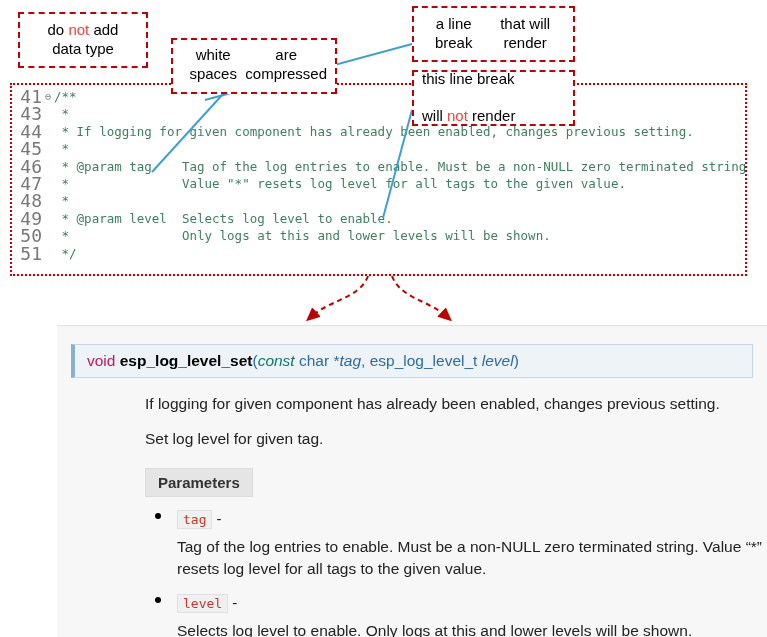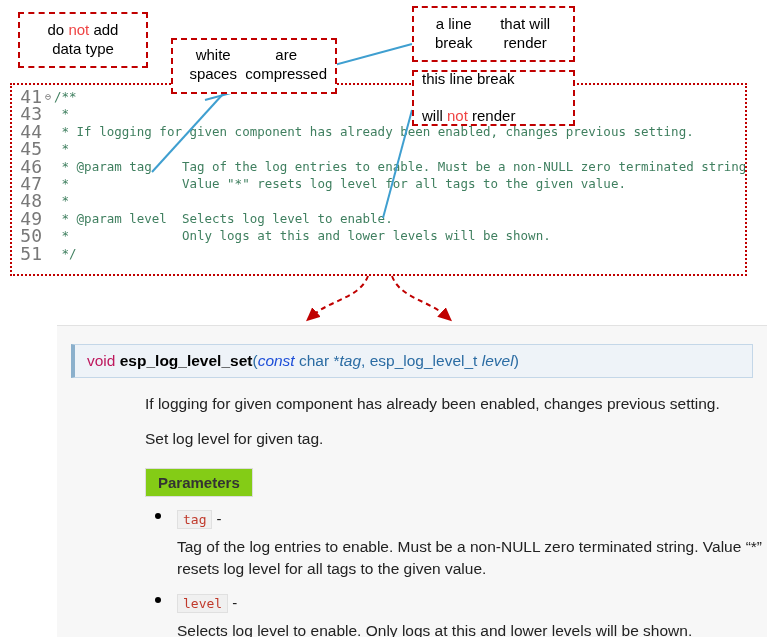--- a/index.html
+++ b/index.html
@@ -154,33 +154,33 @@
     background: #eef3f8;
     border: 1px solid #c4d7e8;
     border-left: 4px solid #8bb0cc;
     padding: 7px 12px;
     font-family: "Liberation Sans", sans-serif;
     font-size: 15.5px;
     color: #2b6ca3;
   }
   #doc-signature .sig-kw { color: #be185d; }
   #doc-signature .sig-name { color: #000000; font-weight: bold; }
-  #doc-signature .sig-italic { font-style: italic; color: #1d4ed8; }
+  #doc-signature .sig-italic { font-style: italic; color: #0f766e; }
   #doc-signature .sig-type { color: #2b6ca3; }
   #doc-signature .sig-param { font-style: italic; color: #2b6ca3; }
   .doc-para {
     margin: 17px 0 0 88px;
     font-size: 15.5px;
     color: #222222;
     width: 620px;
   }
   #params-header {
     margin: 20px 0 0 88px;
     display: inline-block;
-    background: #84cc16;
+    background: #e5e5e5;
     border: 1px solid #dcdcdc;
     padding: 5px 12px;
     font-size: 15px;
     color: #333333;
     font-weight: bold;
   }
   .param-item {
     margin: 13px 0 0 120px;
     width: 600px;
     position: relative;

